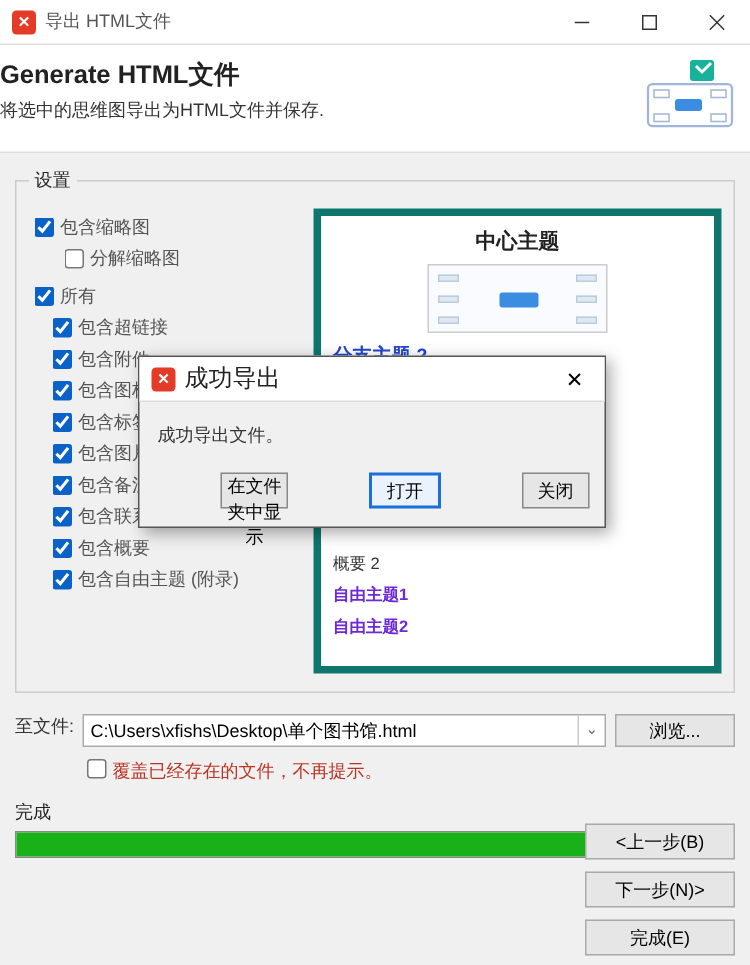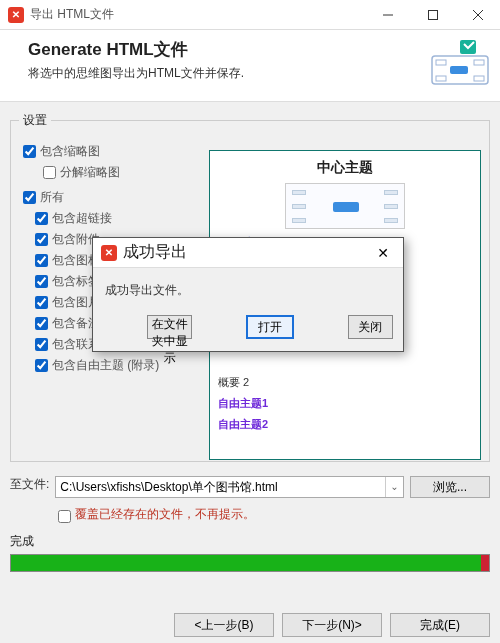--- a/index.html
+++ b/index.html
@@ -7,74 +7,74 @@
 
   
   .titlebar { height: 30px; background: #fff; display: flex; align-items: center; border-bottom: 1px solid #ddd; }
   .titlebar .appicon { width: 16px; height: 16px; background: #E43A28; border-radius: 3px; margin: 0 6px 0 8px; display: flex; align-items: center; justify-content: center; color: #fff; font-size: 10px; font-weight: bold; }
   .titlebar .title { flex: 0 0 auto; color: #555; font-size: 12px; }
   .titlebar .spacer { flex: 1; }
   .winbtn { width: 45px; height: 30px; display: flex; align-items: center; justify-content: center; color: #333; }
   .winbtn svg { width: 10px; height: 10px; }
 
   
-  .header { background: #fff; padding: 8px 12px 10px 28px; border-bottom: 1px solid #ddd; position: relative; height: 72px; }
+  .header { background: #fff; padding: 8px 12px 10px 0; border-bottom: 1px solid #ddd; position: relative; height: 72px; }
   .header h1 { font-size: 17px; font-weight: bold; margin-bottom: 4px; }
   .header p { font-size: 12px; color: #333; }
   .header .deco { position: absolute; right: 10px; top: 8px; width: 60px; height: 50px; }
 
   
   .mainwrap { padding: 0 10px; }
 
   fieldset.settings { border: 1px solid #ccc; margin-top: 10px; padding: 6px 8px 8px 8px; height: 350px; position: relative; background: #F0F0F0; }
   fieldset.settings > legend { font-size: 12px; padding: 0 4px; color: #222; }
 
   .settings-inner { display: flex; height: 100%; justify-content: flex-end; }
   .options-col { width: 190px; padding-top: 4px; }
   .preview-col { flex: 1; }
 
   .chk { display: flex; align-items: center; margin: 4px 0; color: #555; }
   .chk input { margin-right: 4px; accent-color: #0a62c9; }
   .chk.ind1 { margin-left: 4px; }
   .chk.ind2 { margin-left: 24px; }
   .chk.ind3 { margin-left: 16px; }
 
-  .preview-box { border: 1px solid #0f766e; background: #fff; height: 310px; margin-top: 15px; padding: 6px 8px; overflow: hidden; position: relative; }
+  .preview-box { border: 5px solid #0f766e; background: #fff; height: 310px; margin-top: 4px; padding: 6px 8px; overflow: hidden; position: relative; }
   .preview-box .pv-title { text-align: center; font-weight: bold; font-size: 14px; margin: 2px 0 6px; }
   .pv-thumb { width: 120px; height: 46px; border: 1px solid #ccc; margin: 0 auto 6px; background: #fafbff; position: relative; }
   .pv-thumb .center { position:absolute; width:26px; height:10px; background:#3a8de0; left:47px; top:18px; border-radius:2px;}
   .pv-thumb .n { position:absolute; width:14px; height:5px; background:#dfe8f3; border:1px solid #bcd;}
   .pv-link { color: #2446cc; text-decoration: underline; font-weight: bold; font-size: 13px; display: block; }
   .pv-tagrow { margin-top: 2px; display:flex; align-items:center; gap:4px;}
   .pv-tagrow .badge { background:#E43A28; color:#fff; font-size:10px; padding:0 3px; border-radius:2px;}
   .pv-tagrow .flag { width:12px; height:12px; background:#f2b200; border-radius:2px;}
   .pv-small { font-size: 11px; color: #333; margin-top:4px;}
   .pv-bold { font-size: 11px; font-weight: bold; color: #6d28d9; margin-top:6px;}
   .pv-dots { color:#aaa; letter-spacing:1px; margin-top:6px; font-size:10px;}
 
   
   .pathrow { display: flex; margin-top: 14px; gap: 6px; }
   .pathrow label { color: #333; font-size: 12px; }
   .pathrow .combo { flex: 1; display:flex; border:1px solid #aaa; background:#fff; height:22px; align-items:center;}
   .pathrow .combo input { flex:1; border:none; padding:0 4px; font-size:12px; background:transparent; outline:none;}
   .pathrow .combo .dd { width:18px; text-align:center; color:#666; border-left:1px solid #ccc; font-size:10px; line-height:20px;}
   .pathrow .browse { width: 80px; height:22px; background:#e6e6e6; border:1px solid #aaa; font-size:12px; }
 
-  .overwrite-row { margin-top:8px; display:flex; align-items:flex-end;padding-left:48px;}
+  .overwrite-row { margin-top:8px; display:flex; align-items:flex-start;padding-left:48px;}
   .overwrite-row input { accent-color:#0a62c9; margin-right:4px;}
   .overwrite-row span { color:#bb3322; font-size:12px;}
 
   
   .progress-label { margin-top:10px; font-size:12px;}
   .progress-bar { margin-top:4px; height:18px; border:1px solid #888; background:#fff; display:flex;}
   .progress-bar .fill { background:#18b218; flex:1;}
   .progress-bar .cap { width:8px; background:#c23;}
 
   
-  .bottom-btns { position:absolute; bottom:6px; right:10px; display:flex; gap:8px;}
+  .bottom-btns { position:absolute; bottom:6px; right:10px; display:flex; gap:8px;flex-direction:column;}
   .navbtn { width:100px; height:24px; background:#e6e6e6; border:1px solid #aaa; font-size:12px;}
 
   
   .modal { position:absolute; left:92px; top:237px; width:312px; background:#F0F0F0; border:1px solid #555; box-shadow: 3px 3px 10px rgba(0,0,0,0.35); z-index:100;}
   .modal .m-title { height:30px; background:#fff; display:flex; align-items:center; border-bottom:1px solid #ddd;}
   .modal .m-title .appicon { width: 16px; height: 16px; background: #E43A28; border-radius: 3px; margin: 0 6px 0 8px; display: flex; align-items: center; justify-content: center; color: #fff; font-size: 10px; font-weight: bold; }
   .modal .m-title .mt-text { flex:1; font-size:16px;}
   .modal .m-title .mt-close { width:40px; text-align:center; font-size:14px; color:#000;}
   .modal .m-body { padding:14px 12px 8px 12px; font-size:12px; color:#333;font-family:Liberation Serif, serif;}
   .modal .m-btns { display:flex; gap:10px; padding:8px 10px 12px; }
@@ -160,20 +160,24 @@
             <input type="checkbox" checked="" style="">
             <span>包含图片</span>
           </label>
         <label class="chk ind3">
             <input type="checkbox" checked="" style="">
             <span>包含备注</span>
           </label>
         <label class="chk ind3">
             <input type="checkbox" checked="" style="">
             <span>包含联系</span>
+          </label>
+        <label class="chk ind3">
+            <input type="checkbox" checked="" style="">
+            <span>包含概要</span>
           </label>
         <label class="chk ind3">
             <input type="checkbox" checked="" style="">
             <span>包含自由主题 (附录)</span>
           </label>
       </div>
 
       <div class="preview-col">
         <div class="preview-box">
           <div class="pv-title">中心主题</div>

